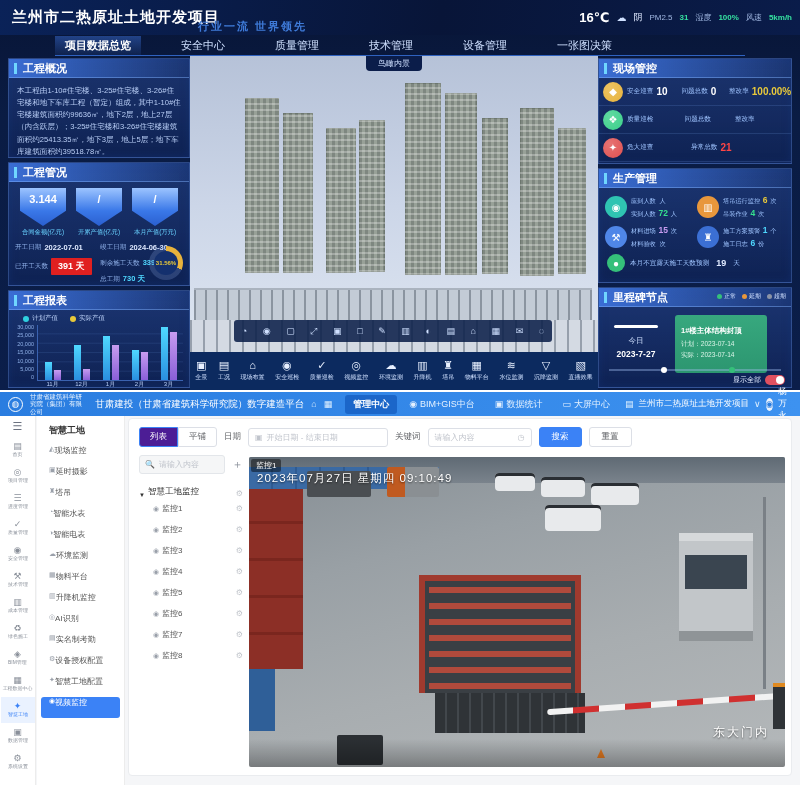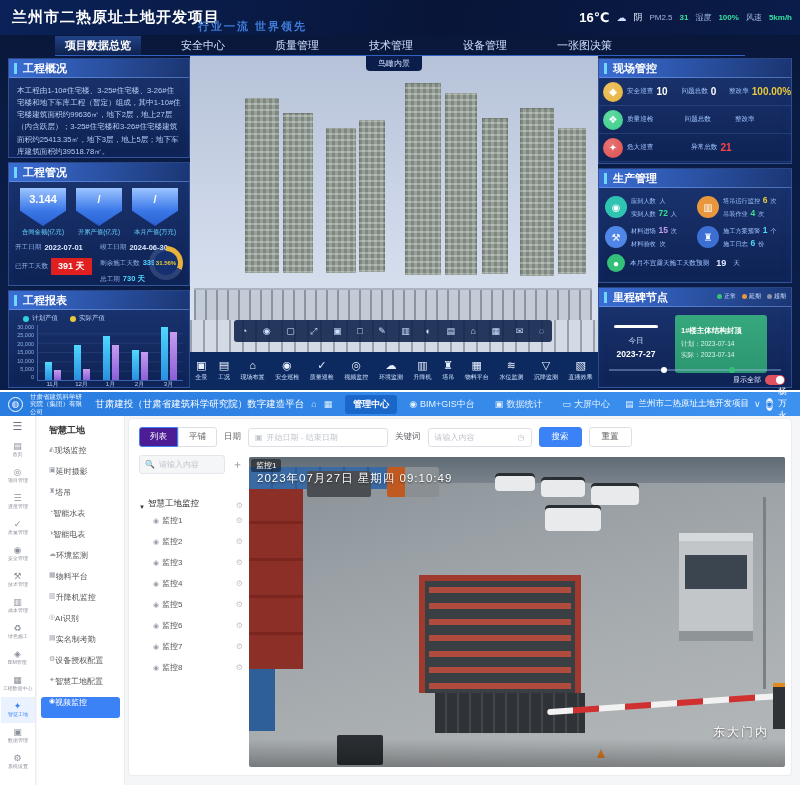--- a/index.html
+++ b/index.html
@@ -140,21 +140,21 @@
 .seg-btn:first-child{background:#4c1d95;color:#fff;border-color:#3b82f6;border-radius:3px 0 0 3px}
 .seg-btn:last-child{border-radius:0 3px 3px 0}
 .flabel{font-size:8.5px;color:#606266;white-space:nowrap}
 .finput{display:flex;align-items:center;gap:4px;border:1px solid #dcdfe6;border-radius:3px;height:19px;padding:0 6px;font-size:8px;color:#c0c4cc;background:#fff}
 .btn{font-size:8.5px;padding:3px 12px;border-radius:3px;cursor:pointer;white-space:nowrap}
 .btn.blue{background:#3b82f6;color:#fff;border:1px solid #3b82f6}
 .btn.plain{background:#fff;color:#606266;border:1px solid #dcdfe6}
 #treepane{position:absolute;left:10px;top:36px;width:104px;height:312px}
 .tree-search{display:flex;align-items:center;gap:4px;background:#f5f6f7;border:1px solid #e3e6ea;border-radius:3px;height:19px;padding:0 5px;font-size:8px;color:#c0c4cc;width:86px}
 .tree-add{position:absolute;right:0;top:2px;font-size:11px;color:#8a909a;cursor:pointer}
-.tree-root{display:flex;align-items:flex-end;margin-top:24px;font-size:8.5px;color:#333;cursor:pointer}
+.tree-root{display:flex;align-items:flex-end;margin-top:12px;font-size:8.5px;color:#333;cursor:pointer}
 .tree-root .gear{margin-left:auto}
 .gear{color:#c3c7cd;font-size:8px;cursor:pointer}
 .tree-item{display:flex;align-items:center;height:21px;padding-left:14px;font-size:8px;color:#555;cursor:pointer}
 .tw-ic{font-size:7px;color:#9aa0aa;margin-right:3px}
 .tree-item .gear{margin-left:auto}
 
 
 #video{position:absolute;left:120px;top:38px;width:536px;height:310px;background:linear-gradient(165deg,#858d93 0%,#99a0a5 30%,#a8adb0 62%,#b4b8ba 100%);overflow:hidden;border-radius:2px}
 .v{position:absolute}
 .v-topband{left:0;top:0;width:536px;height:26px;background:linear-gradient(180deg,#5f6a74,#7a838c)}

